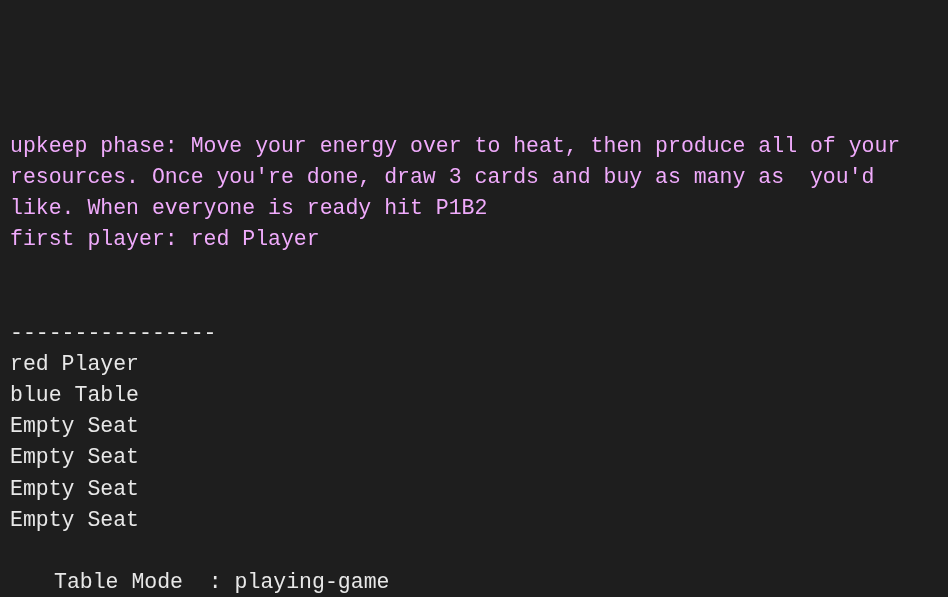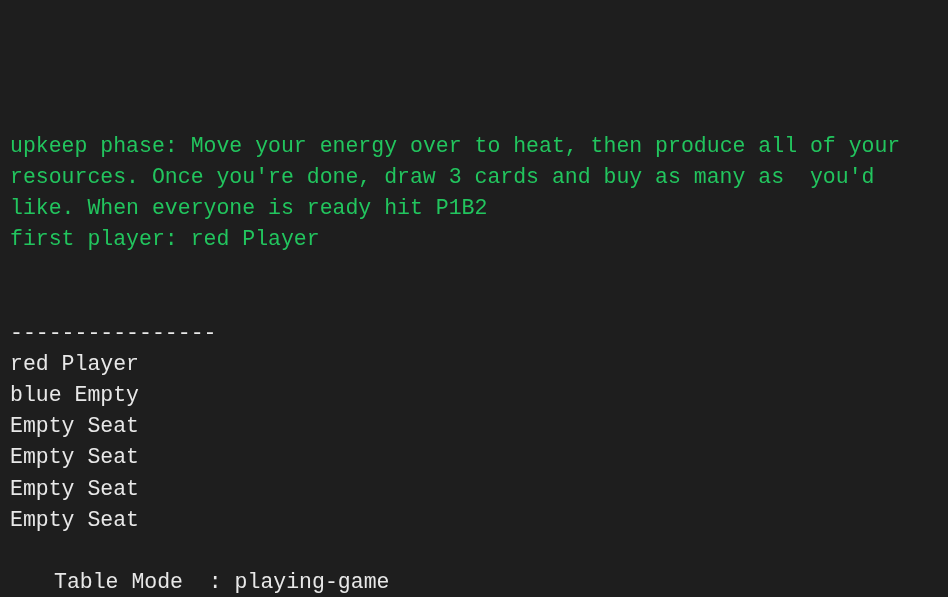--- a/index.html
+++ b/index.html
@@ -12,37 +12,37 @@
   }
   body {
     font-family: Consolas, "Courier New", monospace;
     font-size: 21.5px;
     line-height: 1.45;
     color: #d4d4d4;
     padding: 6px 10px 0 10px;
     box-sizing: border-box;
     white-space: pre-wrap;
   }
-  .yellow { color: #22c55e; }
+  .yellow { color: #f0abfc; }
   .white  { color: #e8e8e8; }
   .kv-key   { display: inline-block; width: 12ch; margin-left: 44px; }
   .kv-colon { display: inline-block; width: 2ch; }
 </style>
 </head>
 <body>
 
 
 
 <span class="yellow">upkeep phase: </span><span class="yellow">Move your energy over to heat, then produce all of your resources. Once you're done, draw 3 cards and buy as many as  you'd like. When everyone is ready hit P1B2</span>
 <span class="yellow">first player: </span><span class="yellow">red Player</span>
 
 
 <span class="white">----------------</span>
 <span class="white">red Player</span>
-<span class="white">blue Empty</span>
+<span class="white">blue Table</span>
 <span class="white">Empty Seat</span>
 <span class="white">Empty Seat</span>
 <span class="white">Empty Seat</span>
 <span class="white">Empty Seat</span>
 
 <span class="white kv-key">Table Mode</span><span class="white kv-colon">: </span><span class="white">playing-game</span>
 
 
 
 

